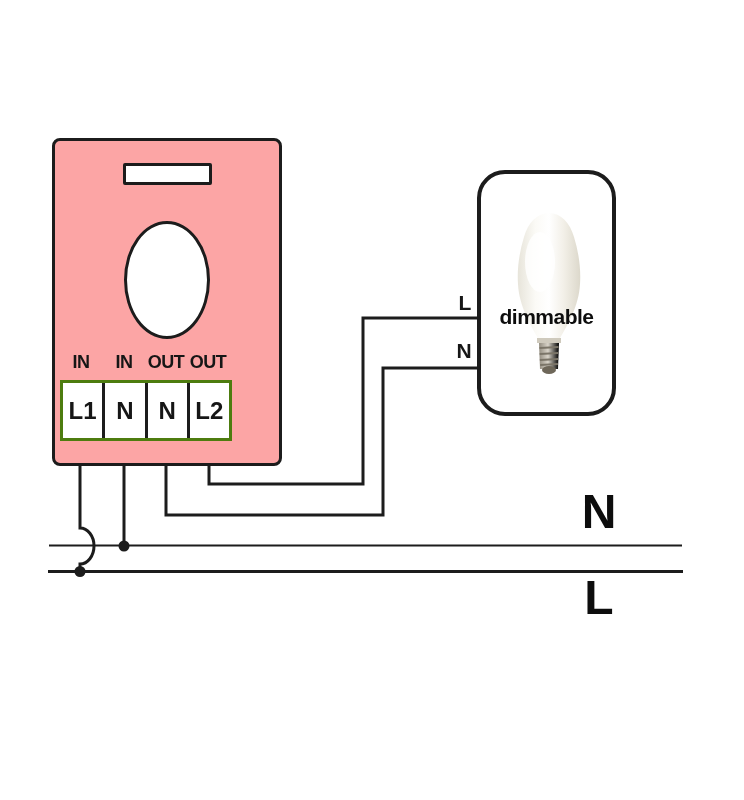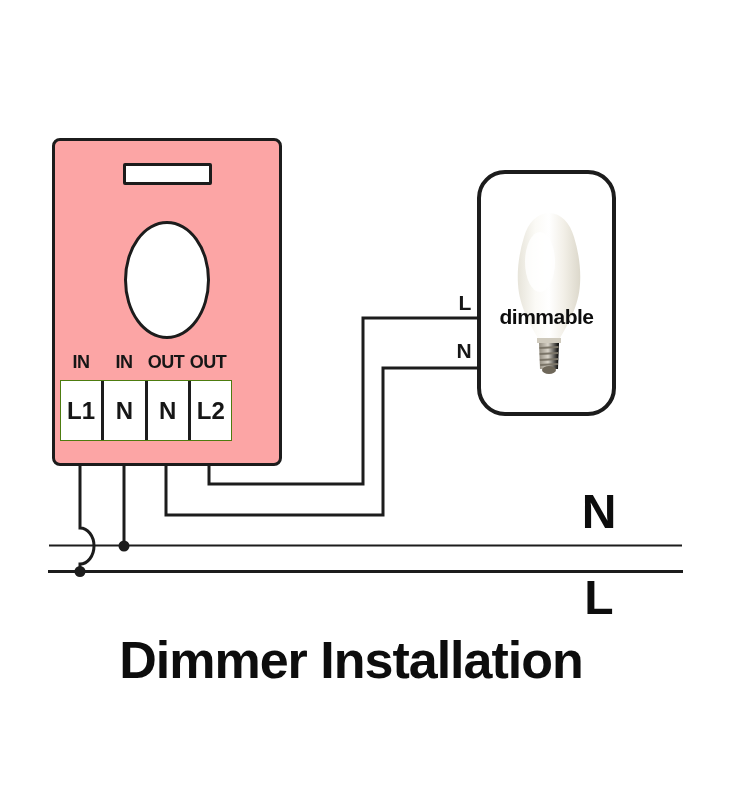--- a/index.html
+++ b/index.html
@@ -52,21 +52,21 @@
     font-size: 18px;
     font-weight: bold;
     letter-spacing: -0.5px;
     color: #161616;
     white-space: nowrap;
   }
   .terminal-block {
     position: absolute;
     left: 5px; top: 239px;
     width: 172px; height: 61px;
-    border: 1px solid #4d7c0f;
+    border: 3px solid #4d7c0f;
     background: #ffffff;
     display: flex;
   }
   .terminal-cell {
     flex: 1 1 0;
     display: flex;
     align-items: center;
     justify-content: center;
     font-size: 24px;
     font-weight: bold;
@@ -211,15 +211,14 @@
     </svg>
     <span class="dimmable-label">dimmable</span>
   </div>
 
   <span class="wire-label" style="left:465px; top:292px">L</span>
   <span class="wire-label" style="left:464px; top:340px">N</span>
 
   <span class="mains-label" style="left:599px; top:488px">N</span>
   <span class="mains-label" style="left:599px; top:574px">L</span>
 
-  <div class="diagram-title">Dimmer Installation</div>
 
 </div>
 
 </body></html>

